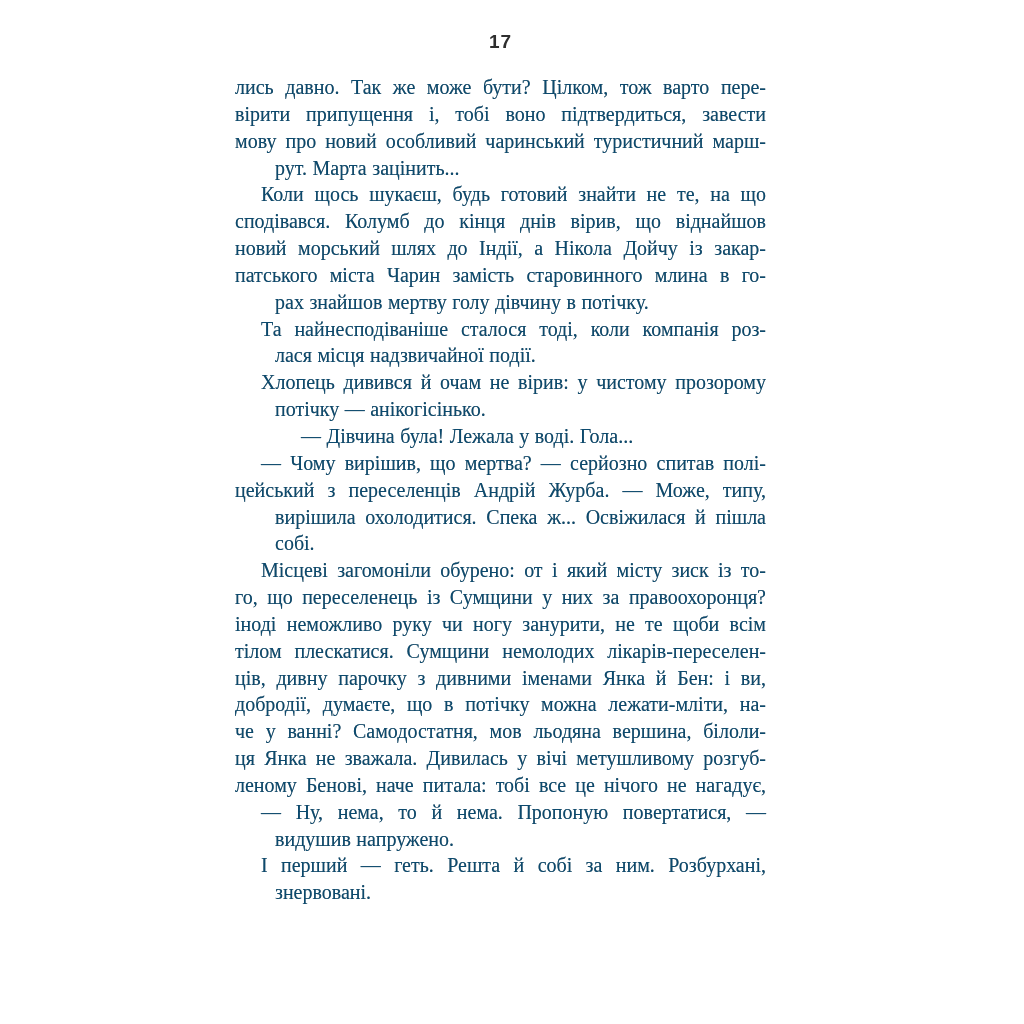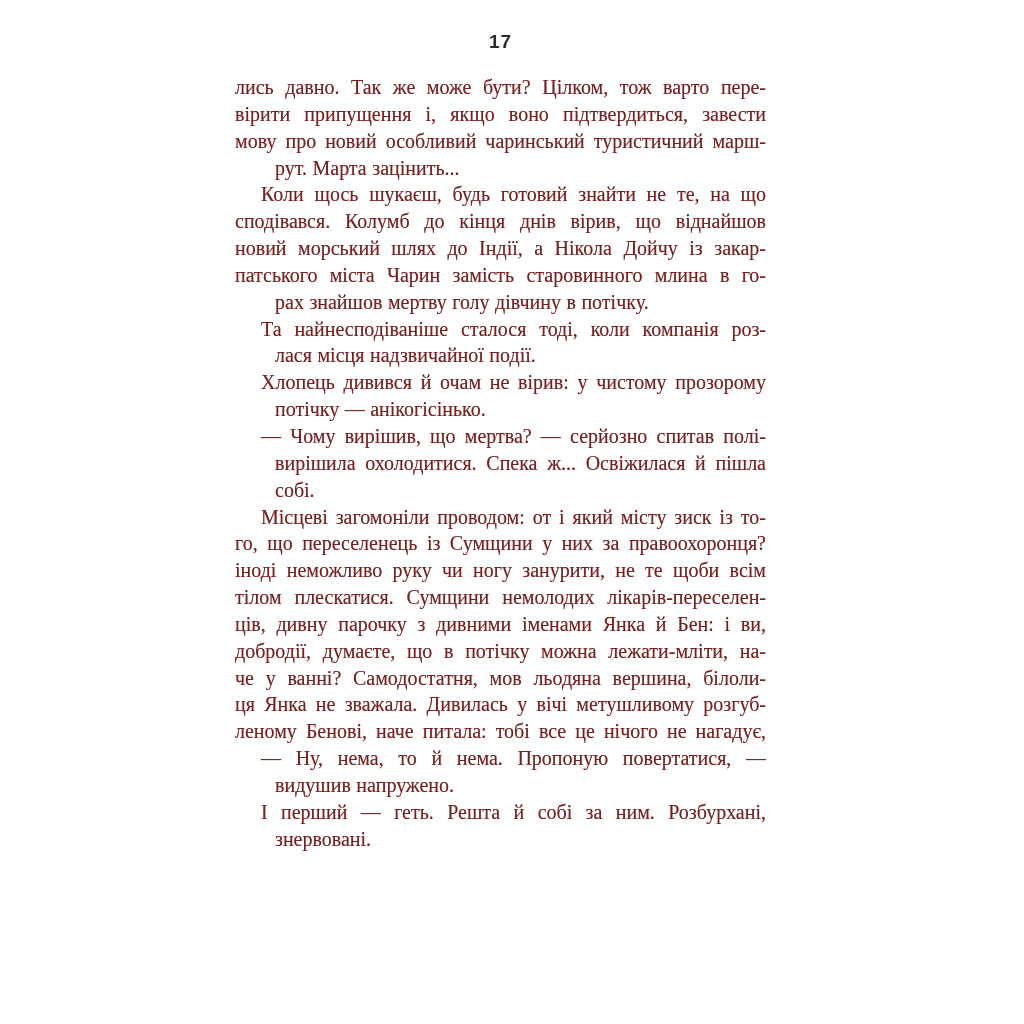--- a/index.html
+++ b/index.html
@@ -33,21 +33,21 @@
     color: #2e2e2e;
     letter-spacing: 1px;
   }
   .text-block {
     position: absolute;
     top: 66px;
     left: 235px;
     width: 531px;
     font-size: 20px;
     line-height: 26.85px;
-    color: #7f1d1d;
+    color: #0c4a6e;
     text-shadow: 0 0 0.5px rgba(70,70,70,0.55);
   }
   .paragraph { margin: 0; }
   .line {
     text-align: justify;
     text-align-last: justify;
     word-spacing: 0.5px;
   }
   .line.last {
     text-align-last: left;
@@ -58,45 +58,49 @@
   }
 </style>
 </head>
 <body>
 
 <div class="page">
   <div class="page-number">17</div>
   <div class="text-block">
       <div class="paragraph">
         <div class="line">лись давно. Так же може бути? Цілком, тож варто пере-</div>
-        <div class="line">вірити припущення і, якщо воно підтвердиться, завести</div>
+        <div class="line">вірити припущення і, тобі воно підтвердиться, завести</div>
         <div class="line">мову про новий особливий чаринський туристичний марш-</div>
         <div class="line last">рут. Марта зацінить...</div>
       </div>
       <div class="paragraph">
         <div class="line indent">Коли щось шукаєш, будь готовий знайти не те, на що</div>
         <div class="line">сподівався. Колумб до кінця днів вірив, що віднайшов</div>
         <div class="line">новий морський шлях до Індії, а Нікола Дойчу із закар-</div>
         <div class="line">патського міста Чарин замість старовинного млина в го-</div>
         <div class="line last">рах знайшов мертву голу дівчину в потічку.</div>
       </div>
       <div class="paragraph">
         <div class="line indent">Та найнесподіваніше сталося тоді, коли компанія роз-</div>
         <div class="line last">лася місця надзвичайної події.</div>
       </div>
       <div class="paragraph">
         <div class="line indent">Хлопець дивився й очам не вірив: у чистому прозорому</div>
         <div class="line last">потічку — анікогісінько.</div>
       </div>
       <div class="paragraph">
+        <div class="line indent last">— Дівчина була! Лежала у воді. Гола...</div>
+      </div>
+      <div class="paragraph">
         <div class="line indent">— Чому вирішив, що мертва? — серйозно спитав полі-</div>
+        <div class="line">цейський з переселенців Андрій Журба. — Може, типу,</div>
         <div class="line last">вирішила охолодитися. Спека ж... Освіжилася й пішла собі.</div>
       </div>
       <div class="paragraph">
-        <div class="line indent">Місцеві загомоніли проводом: от і який місту зиск із то-</div>
+        <div class="line indent">Місцеві загомоніли обурено: от і який місту зиск із то-</div>
         <div class="line">го, що переселенець із Сумщини у них за правоохоронця?</div>
         <div class="line">іноді неможливо руку чи ногу занурити, не те щоби всім</div>
         <div class="line">тілом плескатися. Сумщини немолодих лікарів-переселен-</div>
         <div class="line">ців, дивну парочку з дивними іменами Янка й Бен: і ви,</div>
         <div class="line">добродії, думаєте, що в потічку можна лежати-мліти, на-</div>
         <div class="line">че у ванні? Самодостатня, мов льодяна вершина, білоли-</div>
         <div class="line">ця Янка не зважала. Дивилась у вічі метушливому розгуб-</div>
         <div class="line">леному Бенові, наче питала: тобі все це нічого не нагадує,</div>
       </div>
       <div class="paragraph">

